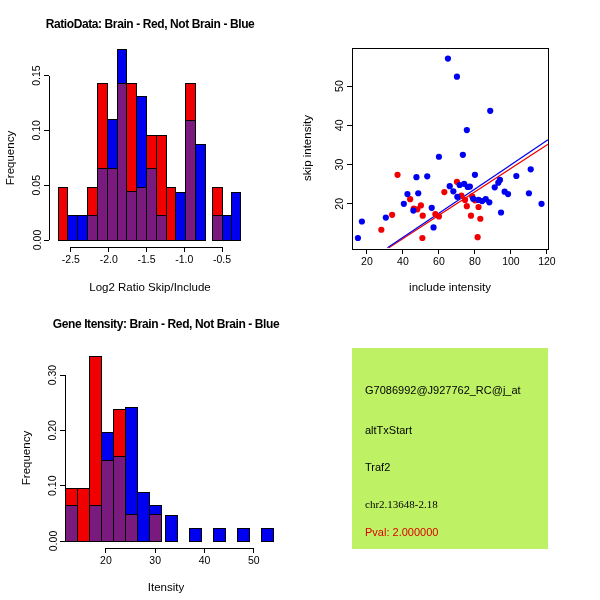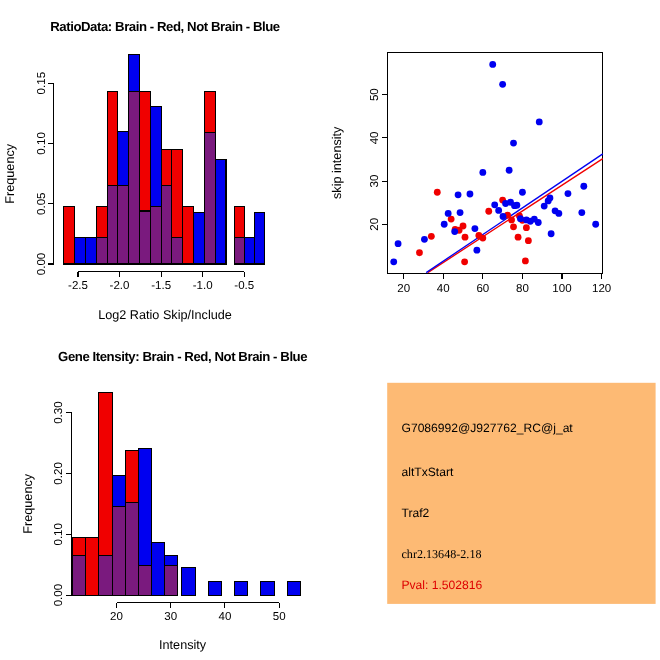--- a/index.html
+++ b/index.html
@@ -84,20 +84,21 @@
         <text x="146.4885496183206" y="263" text-anchor="middle">-1.5</text>
         <line x1="184.27480916030532" y1="247" x2="184.27480916030532" y2="252" stroke="#000" shape-rendering="crispEdges"></line>
         <text x="184.27480916030532" y="263" text-anchor="middle">-1.0</text>
         <line x1="222.06106870229007" y1="247" x2="222.06106870229007" y2="252" stroke="#000" shape-rendering="crispEdges"></line>
         <text x="222.06106870229007" y="263" text-anchor="middle">-0.5</text>
       </svg>
   </section>
 
   <section class="panel" id="panel-tr">
     <div class="ylab">skip intensity</div>
+    <div class="xlab">include intensity</div>
     <svg class="chart-svg" id="svg-1">
         <rect x="52" y="48" width="196" height="201" fill="none" stroke="#000" stroke-width="1" shape-rendering="crispEdges"></rect>
         <line x1="47" y1="203.853515625" x2="52" y2="203.853515625" stroke="#000" shape-rendering="crispEdges"></line>
         <text x="40" y="203.853515625" text-anchor="middle" dy="3.5" transform="rotate(-90 40 203.853515625)">20</text>
         <line x1="47" y1="164.595703125" x2="52" y2="164.595703125" stroke="#000" shape-rendering="crispEdges"></line>
         <text x="40" y="164.595703125" text-anchor="middle" dy="3.5" transform="rotate(-90 40 164.595703125)">30</text>
         <line x1="47" y1="125.337890625" x2="52" y2="125.337890625" stroke="#000" shape-rendering="crispEdges"></line>
         <text x="40" y="125.337890625" text-anchor="middle" dy="3.5" transform="rotate(-90 40 125.337890625)">40</text>
         <line x1="47" y1="86.080078125" x2="52" y2="86.080078125" stroke="#000" shape-rendering="crispEdges"></line>
         <text x="40" y="86.080078125" text-anchor="middle" dy="3.5" transform="rotate(-90 40 86.080078125)">50</text>
@@ -176,21 +177,21 @@
         <circle cx="216.32323232323233" cy="175.98046875" r="3.1" fill="#0000F0"></circle>
         <circle cx="230.72176308539946" cy="169.306640625" r="3.1" fill="#0000F0"></circle>
         <circle cx="228.9219467401286" cy="193.25390625" r="3.1" fill="#0000F0"></circle>
         <circle cx="241.5206611570248" cy="203.853515625" r="3.1" fill="#0000F0"></circle>
       </svg>
   </section>
 
   <section class="panel" id="panel-bl">
     <div class="chart-title">Gene Itensity: Brain - Red, Not Brain - Blue</div>
     <div class="ylab">Frequency</div>
-    <div class="xlab">Intensity</div>
+    <div class="xlab">Itensity</div>
     <svg class="chart-svg" id="svg-2">
         <rect x="49.985849056603776" y="205.05444126074497" width="11.830188679245289" height="35.945558739255034" fill="#7A1A7E" stroke="#000" stroke-width="1" shape-rendering="crispEdges"></rect>
         <rect x="49.985849056603776" y="188.46418338108882" width="11.830188679245289" height="16.59025787965615" fill="#F00000" stroke="#000" stroke-width="1" shape-rendering="crispEdges"></rect>
         <rect x="61.816037735849065" y="188.46418338108882" width="11.830188679245268" height="52.535816618911184" fill="#F00000" stroke="#000" stroke-width="1" shape-rendering="crispEdges"></rect>
         <rect x="73.64622641509433" y="205.05444126074497" width="12.32311320754718" height="35.945558739255034" fill="#7A1A7E" stroke="#000" stroke-width="1" shape-rendering="crispEdges"></rect>
         <rect x="73.64622641509433" y="56.84813753581659" width="12.32311320754718" height="148.20630372492838" fill="#F00000" stroke="#000" stroke-width="1" shape-rendering="crispEdges"></rect>
         <rect x="85.96933962264151" y="160.8137535816619" width="11.830188679245282" height="80.1862464183381" fill="#7A1A7E" stroke="#000" stroke-width="1" shape-rendering="crispEdges"></rect>
         <rect x="85.96933962264151" y="132.6103151862464" width="11.830188679245282" height="28.203438395415503" fill="#0000F0" stroke="#000" stroke-width="1" shape-rendering="crispEdges"></rect>
         <rect x="97.7995283018868" y="156.9426934097421" width="11.830188679245282" height="84.0573065902579" fill="#7A1A7E" stroke="#000" stroke-width="1" shape-rendering="crispEdges"></rect>
         <rect x="97.7995283018868" y="109.3839541547278" width="11.830188679245282" height="47.5587392550143" fill="#F00000" stroke="#000" stroke-width="1" shape-rendering="crispEdges"></rect>
@@ -219,22 +220,22 @@
         <line x1="139.20518867924528" y1="248" x2="139.20518867924528" y2="253" stroke="#000" shape-rendering="crispEdges"></line>
         <text x="139.20518867924528" y="264" text-anchor="middle">30</text>
         <line x1="188.49764150943395" y1="248" x2="188.49764150943395" y2="253" stroke="#000" shape-rendering="crispEdges"></line>
         <text x="188.49764150943395" y="264" text-anchor="middle">40</text>
         <line x1="237.79009433962258" y1="248" x2="237.79009433962258" y2="253" stroke="#000" shape-rendering="crispEdges"></line>
         <text x="237.79009433962258" y="264" text-anchor="middle">50</text>
       </svg>
   </section>
 
   <section class="panel" id="panel-br">
-    <div class="info-box" style="background: #fdba74; padding-left: 48px;">
+    <div class="info-box" style="background: #bef264;">
       <div class="info-line" id="info-line-0" style="color: rgb(0, 0, 0);">G7086992@J927762_RC@j_at</div>
       <div class="info-line" id="info-line-1" style="color: rgb(0, 0, 0);">altTxStart</div>
       <div class="info-line" id="info-line-2" style="color: rgb(0, 0, 0);">Traf2</div>
       <div class="info-line" id="info-line-3" style="color: rgb(0, 0, 0); font-family: Liberation Serif, serif;">chr2.13648-2.18</div>
-      <div class="info-line" id="info-line-4" style="color: rgb(221, 0, 0);">Pval: 1.502816</div>
+      <div class="info-line" id="info-line-4" style="color: rgb(221, 0, 0);">Pval: 2.000000</div>
     </div>
   </section>
 
 </div>
 
 </body></html>

